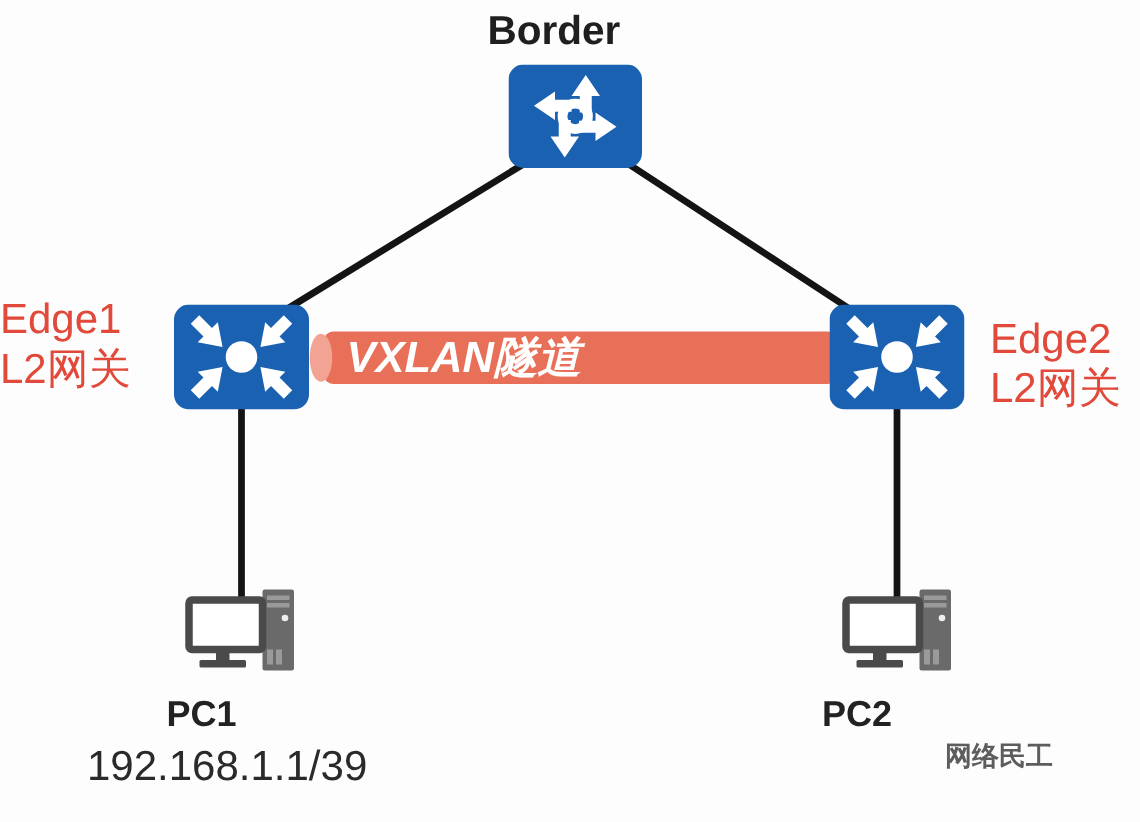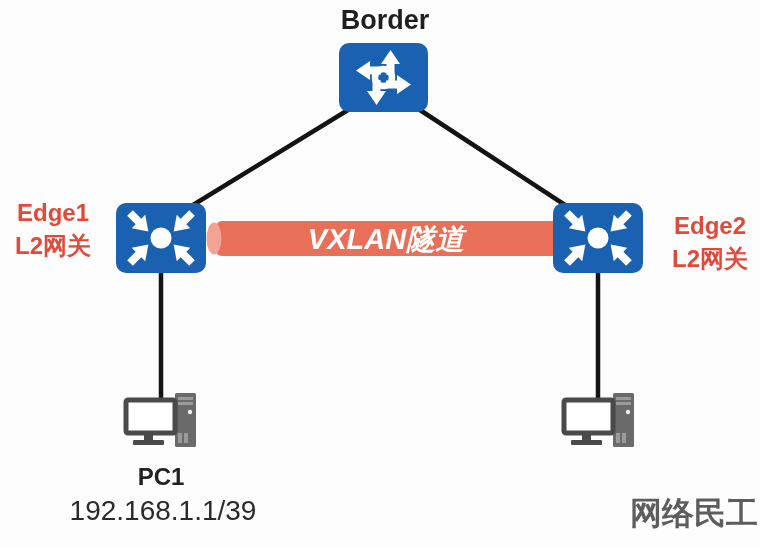--- a/index.html
+++ b/index.html
@@ -22,28 +22,28 @@
   .donut { fill:none; stroke:#ffffff; stroke-width:6.5; }
   .switch-dot { fill:#ffffff; }
 
   
   .pc-dark { fill:#4a4a4a; }
   .pc-mid { fill:#6a6a6a; }
   .pc-lite { fill:#9a9a9a; }
   .pc-screen { fill:#ffffff; stroke:#4a4a4a; stroke-width:5; }
 
   
-  .lbl { position:absolute; text-align:center; color:var(--text-dark,#1f1f1f); }
+  .lbl { position:absolute; text-align:left; color:var(--text-dark,#1f1f1f); }
   .title-lbl { font-size:27px; font-weight:700; }
-  .edge-lbl { font-size:24px; font-weight:700; color:var(--label-red,#E1493B); line-height:33px; }
+  .edge-lbl { font-size:28px; font-weight:400; color:var(--label-red,#E1493B); line-height:33px; }
   .tunnel-lbl { font-size:29px; font-weight:700; color:#ffffff; line-height:32px;font-style:italic; }
   .pc-name { font-size:24px; font-weight:700; color:#222222; }
   .pc-ip { font-size:28px; font-weight:400; color:#2a2a2a; white-space:nowrap; }
   .watermark {
-    font-size:32px; font-weight:700; color:var(--watermark-gray,#3b3b3b);
+    font-size:18px; font-weight:700; color:var(--watermark-gray,#3b3b3b);
     opacity:0.82; z-index:5; white-space:nowrap;
     text-shadow: 0 0 2px rgba(255,255,255,0.85);
   }
 </style>
 </head>
 <body>
 
 <div class="canvas">
 
   <svg class="abs links" width="760" height="548">
@@ -124,16 +124,17 @@
   <div class="lbl edge-lbl" style="left:660px; top:209px; width:100px;">
     <div>Edge2</div>
     <div>L2网关</div>
   </div>
 
   <div class="lbl tunnel-lbl" style="left:231px; top:223px; width:310px;">VXLAN隧道</div>
 
   <div class="lbl pc-name" style="left:111px; top:463px; width:100px;">PC1</div>
   <div class="lbl pc-ip" style="left:58px; top:495px; width:210px;">192.168.1.1/39</div>
 
+  <div class="lbl pc-name" style="left:548px; top:463px; width:100px;">PC2</div>
 
   <div class="lbl watermark" style="left:630px; top:492px;">网络民工</div>
 
 </div>
 
 </body></html>

